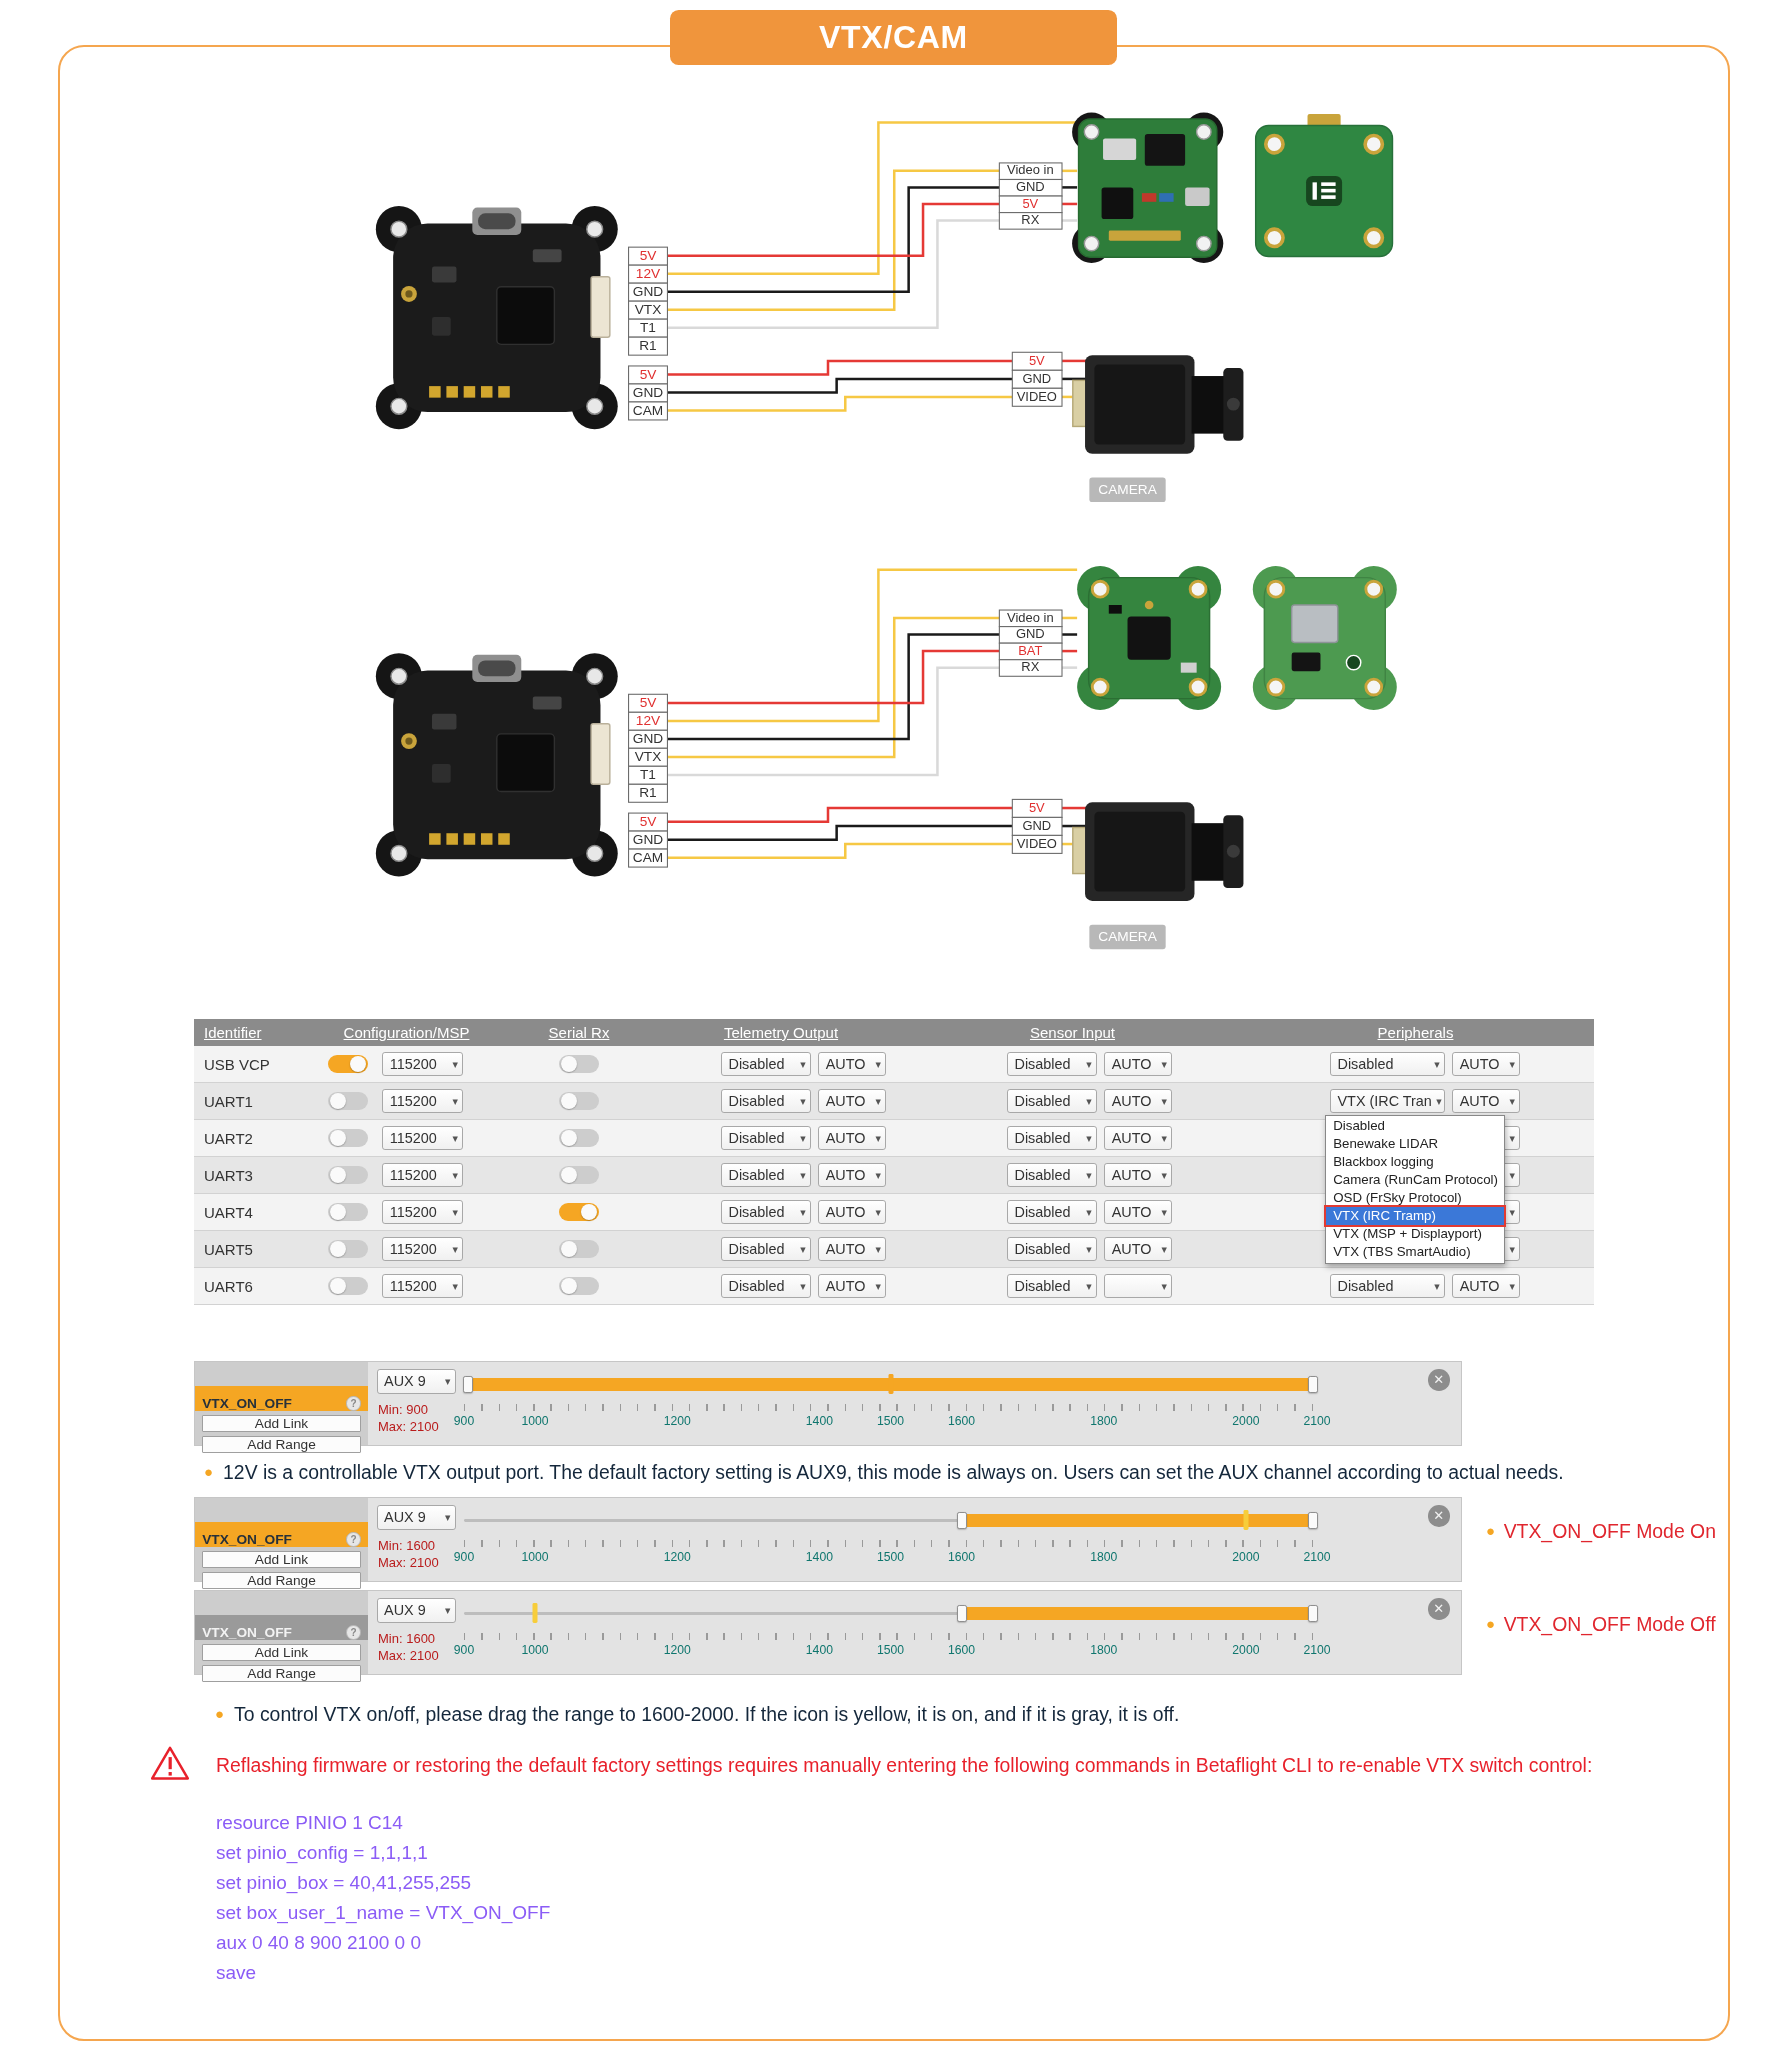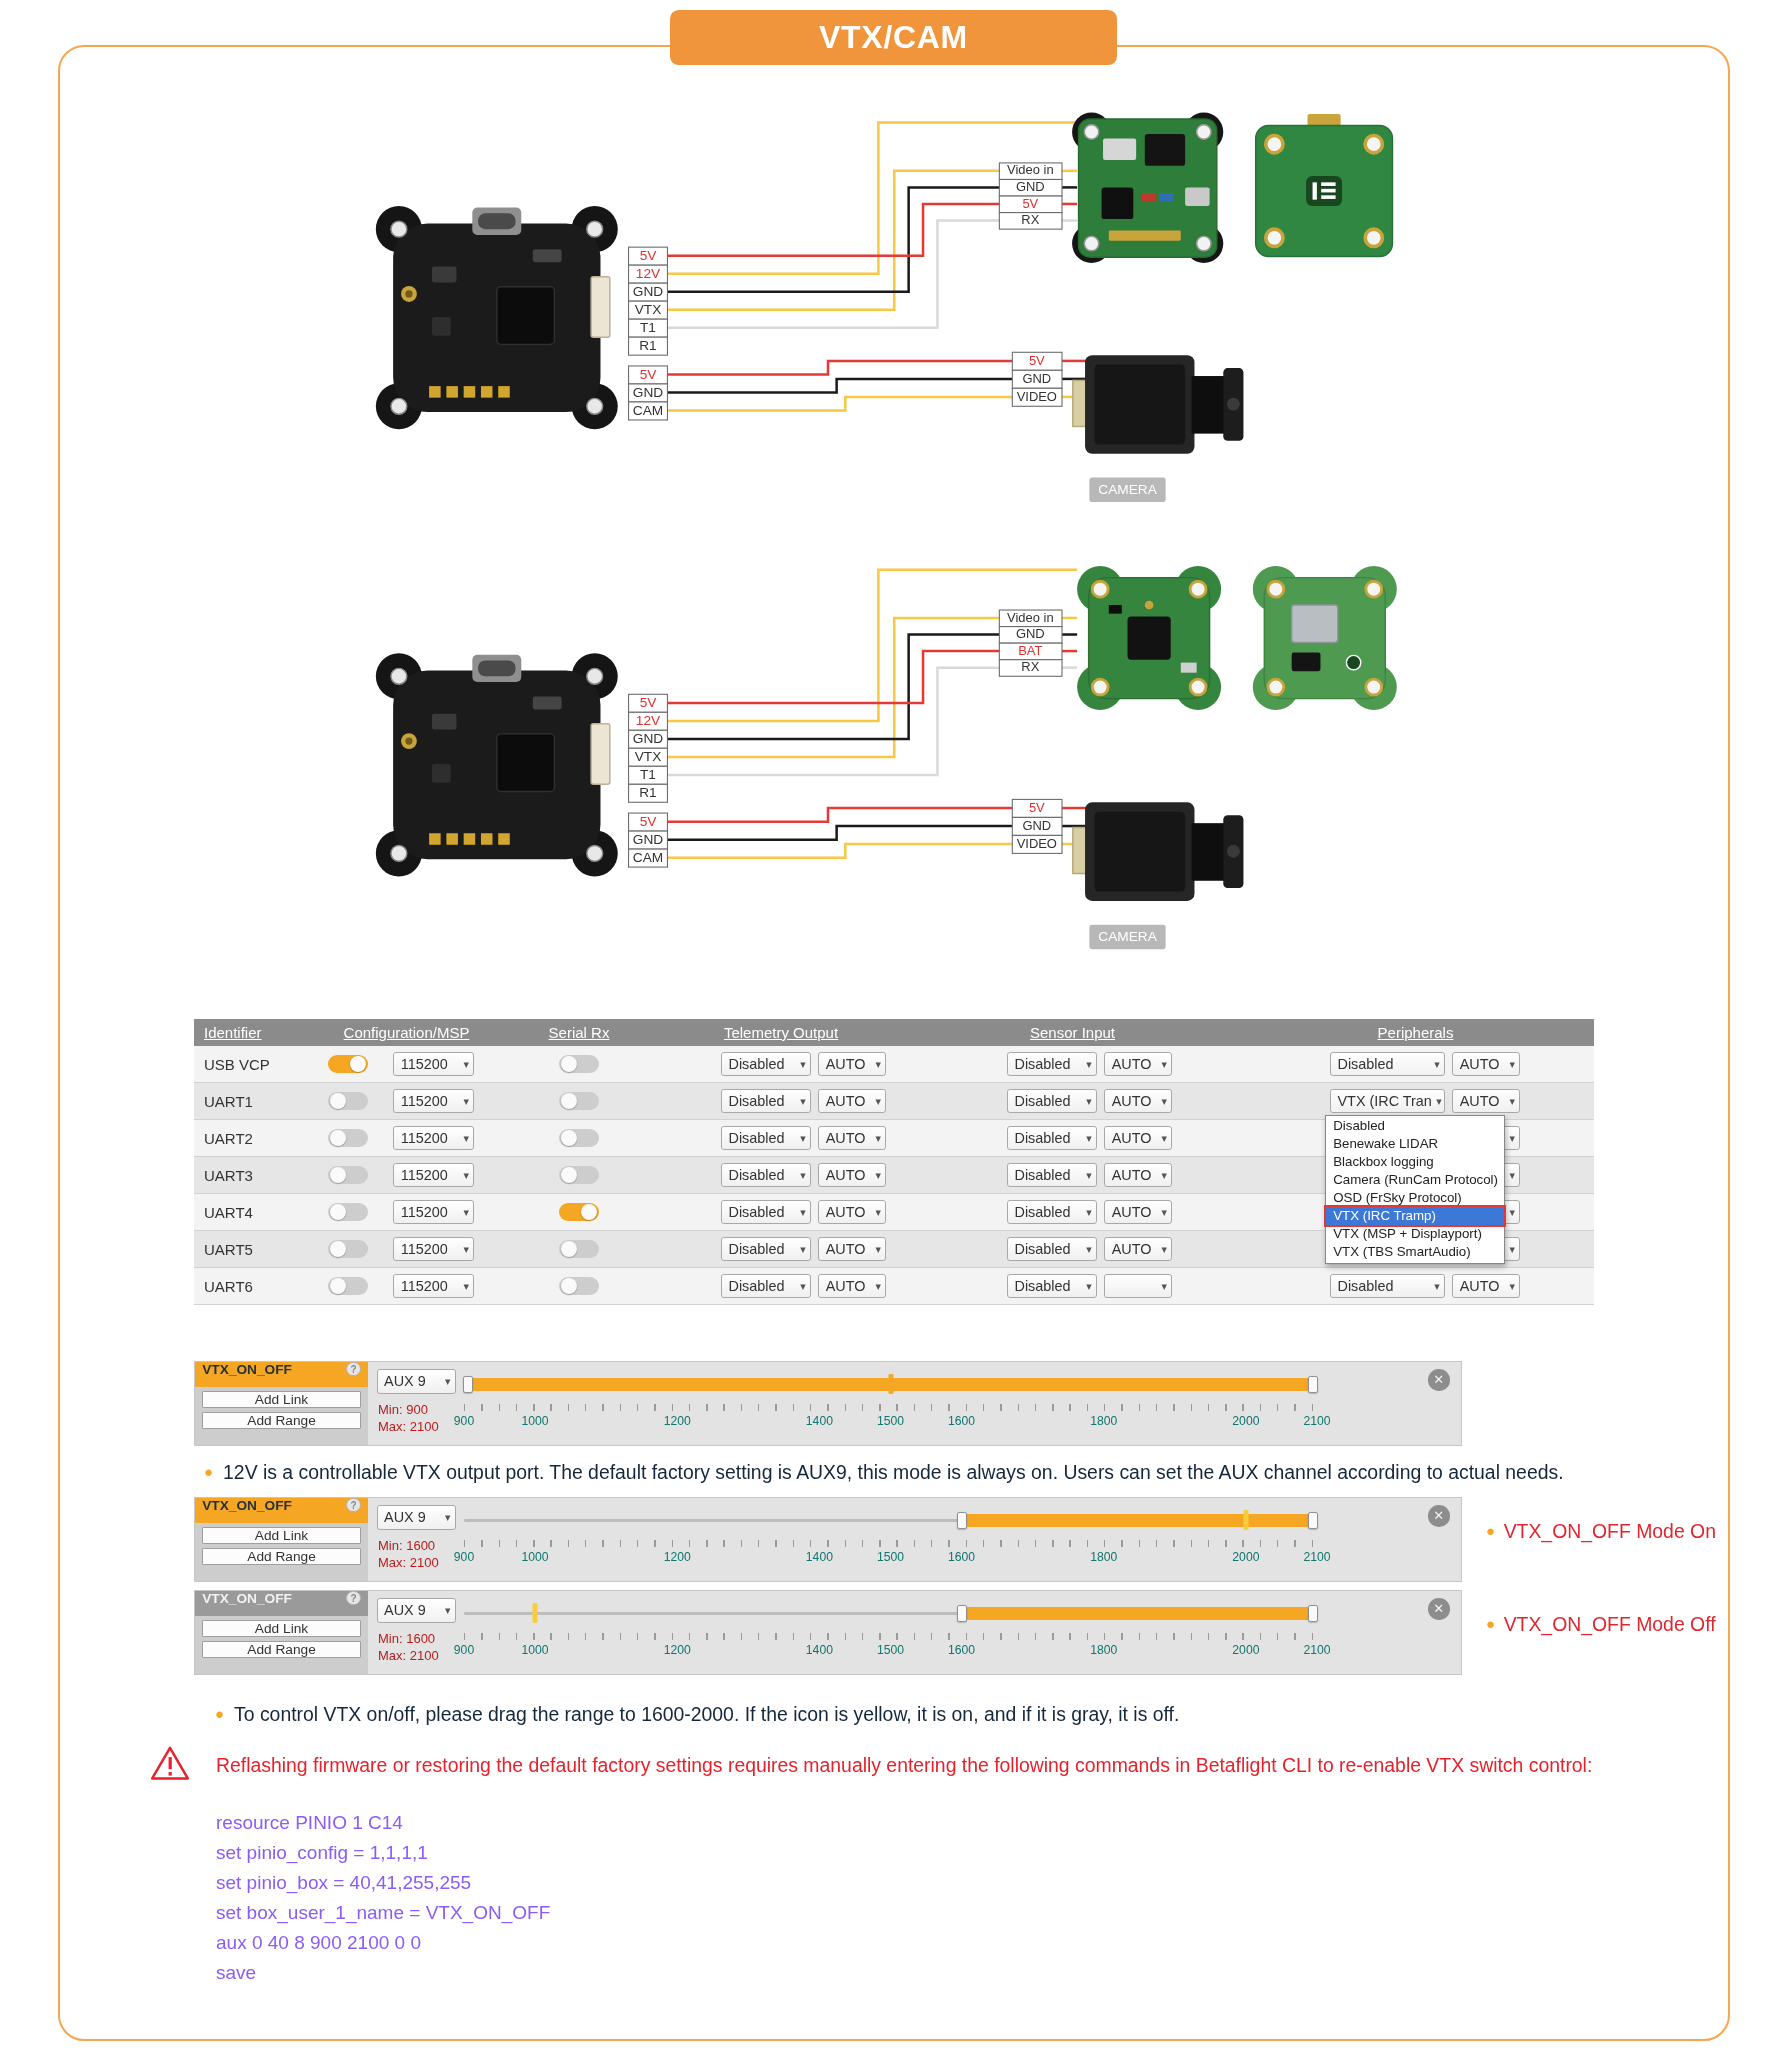--- a/index.html
+++ b/index.html
@@ -16,21 +16,21 @@
   
   .ports { position:absolute; left:194px; top:1019px; width:1400px; color:#3a3a3a; }
   .thead { display:flex; background:#8b8b8b; height:27px; color:#fff; font-size:15px;text-decoration:underline; }
   .th { display:flex; align-items:center; justify-content:center; }
   .th.c1 { justify-content:flex-start; padding-left:10px; }
   .trow { display:flex; height:37px; border-bottom:0.7px solid #d2d2d2; }
   .rA { background:#f3f3f3; } .rB { background:#e6e6e6; }
   .cell { display:flex; align-items:center; height:100%; font-size:15px; }
   .c1{width:117px;} .c2{width:191px;} .c3{width:154px;} .c4{width:250px;} .c5{width:333px;} .c6{width:353px;}
   .cell.c1{ padding-left:10px; color:#333; }
-  .cell.c2{ padding-left:17.3px; gap:25px; }
+  .cell.c2{ padding-left:17.3px; gap:14px; }
   .cell.c3{ justify-content:center; }
   .cell.c4{ padding-left:65px; gap:7.2px; }
   .cell.c5{ padding-left:101px; gap:7.2px; }
   .cell.c6{ padding-left:91px; gap:7.2px; }
   .sel { display:inline-flex; align-items:center; justify-content:space-between; background:linear-gradient(#ffffff,#f0f0f0);
          border:0.7px solid #a8a8a8; border-radius:2.9px; height:24.5px; padding:0 4.3px 0 6.5px; font-size:14.4px; color:#333;
          white-space:nowrap; overflow:hidden; flex:none; }
   .sel::after { content:"▾"; font-size:10.8px; color:#555; margin-left:4.3px; }
   .w112{width:81px;} .w125{width:90px;} .w95{width:68px;} .w160{width:115px;} .w110{width:79px;}
   .tgl { width:40px; height:18.7px; border-radius:10px; background:#cdcdcd; position:relative; flex:none; }
@@ -40,22 +40,22 @@
   .tgl.on::after { left:auto; right:2.2px; }
   .dropdown { position:absolute; left:1131px; top:96px; width:180px; background:#fff; border:0.7px solid #888;
               box-shadow:1.4px 2.9px 5.8px rgba(0,0,0,.3); z-index:6; padding:1.4px 0; }
   .dd-item { height:18px; line-height:18px; padding:0 7.2px; font-size:13.3px; color:#222; white-space:nowrap; overflow:hidden; }
   .dd-item.selected { background:#3B78D8; color:#fff; outline:2.2px solid #E23A32; outline-offset:0; position:relative; z-index:1; }
 
   
   .mode-panel { position:absolute; left:194px; width:1268px; height:85px; background:#e3e3e3;
                 border:0.7px solid #c6c6c6; display:flex; }
   .mode-left { width:173px; background:#cdcdcd; flex:none; }
-  .mode-hdr { height:24.5px; display:flex; align-items:flex-start; justify-content:space-between; padding:0 7.2px;
-              font-size:13.7px; font-weight:700; color:#27313a; background:#F5A623; }
+  .mode-hdr { height:24.5px; display:flex; align-items:flex-end; justify-content:space-between; padding:0 7.2px;
+              font-size:13.7px; font-weight:700; color:#27313a; background:#F5A623;margin-top:24px; }
   .mode-hdr.off { background:#9a9a9a; color:#f2f2f2; }
   .q { width:14.4px; height:14.4px; border-radius:50%; background:#e6e6e6; color:#888; font-size:10px; font-weight:700;
        display:flex; align-items:center; justify-content:center; border:0.7px solid #b5b5b5; flex:none; }
   .add-btn { margin:4.3px 7.2px 0; height:17px; background:#fcfcfc; border:0.7px solid #9f9f9f; border-radius:1px;
              font-size:13.7px; color:#333; display:flex; align-items:center; justify-content:center; }
   .mode-body { position:relative; flex:1; }
   .aux-sel { position:absolute; left:8.6px; top:7.2px; }
   .minmax { position:absolute; left:10px; top:39px; font-size:13px; line-height:17.3px; color:#b91c1c; }
   .slider { position:absolute; left:96px; right:144px; top:8.6px; height:66px; }
   .track { position:absolute; left:0; right:0; top:12.2px; height:2.9px; background:#bdbdbd; border-radius:1.4px; }

